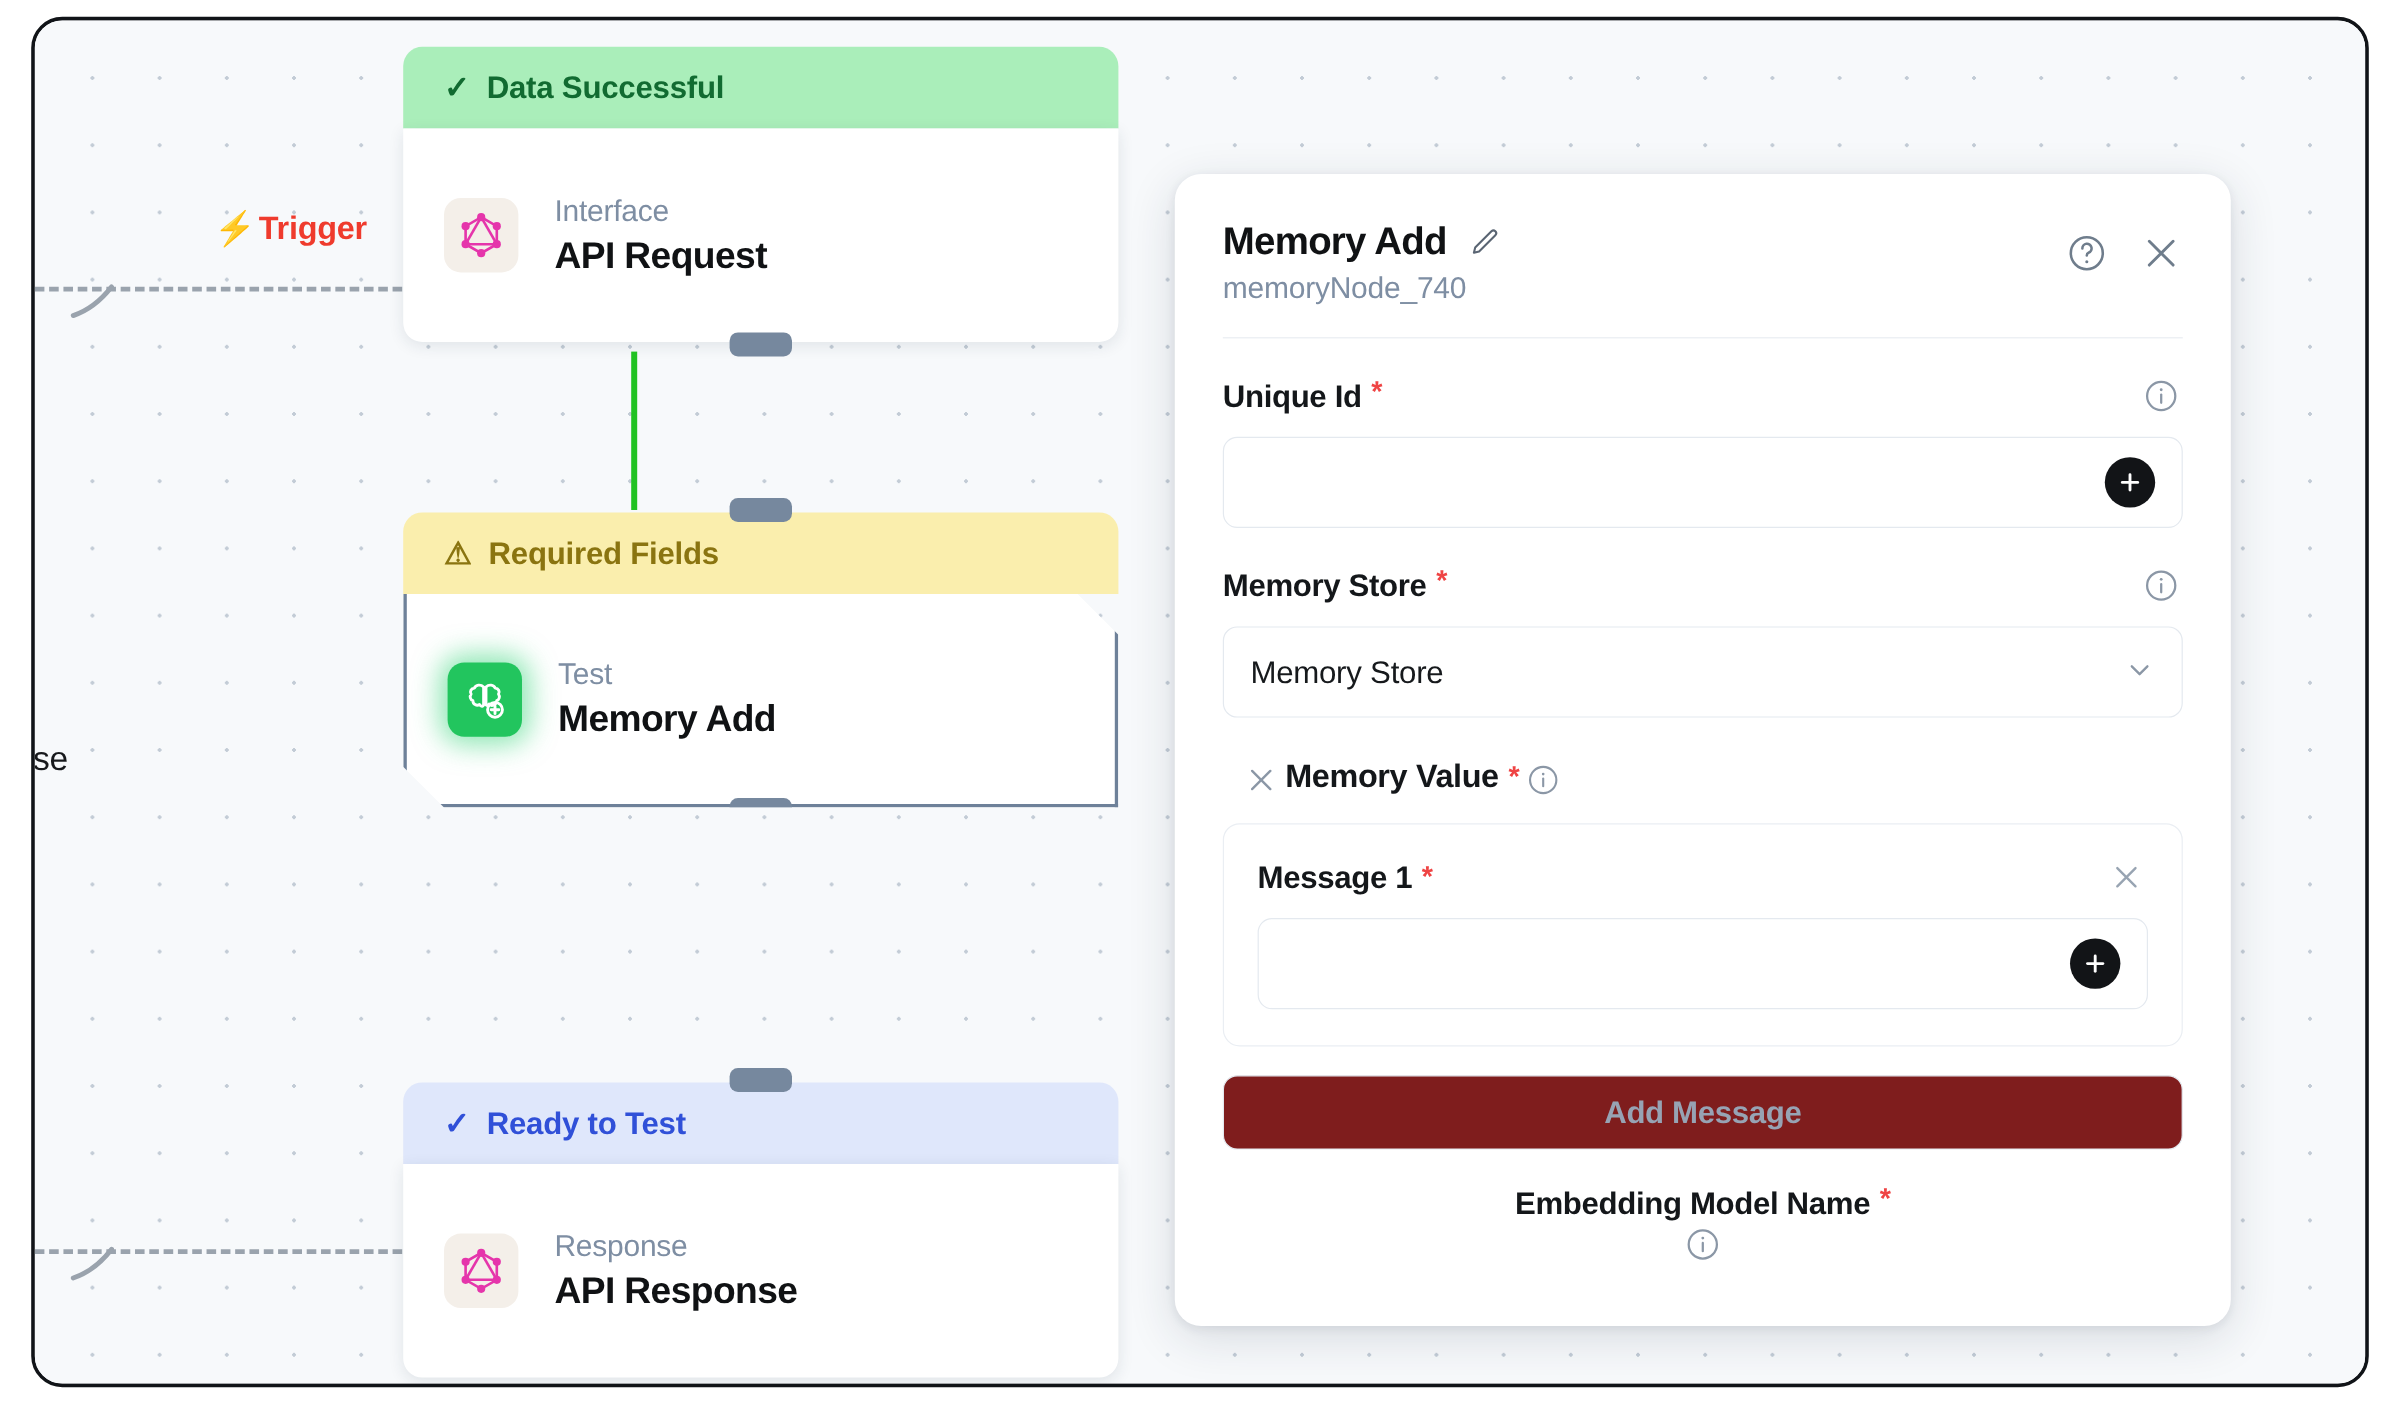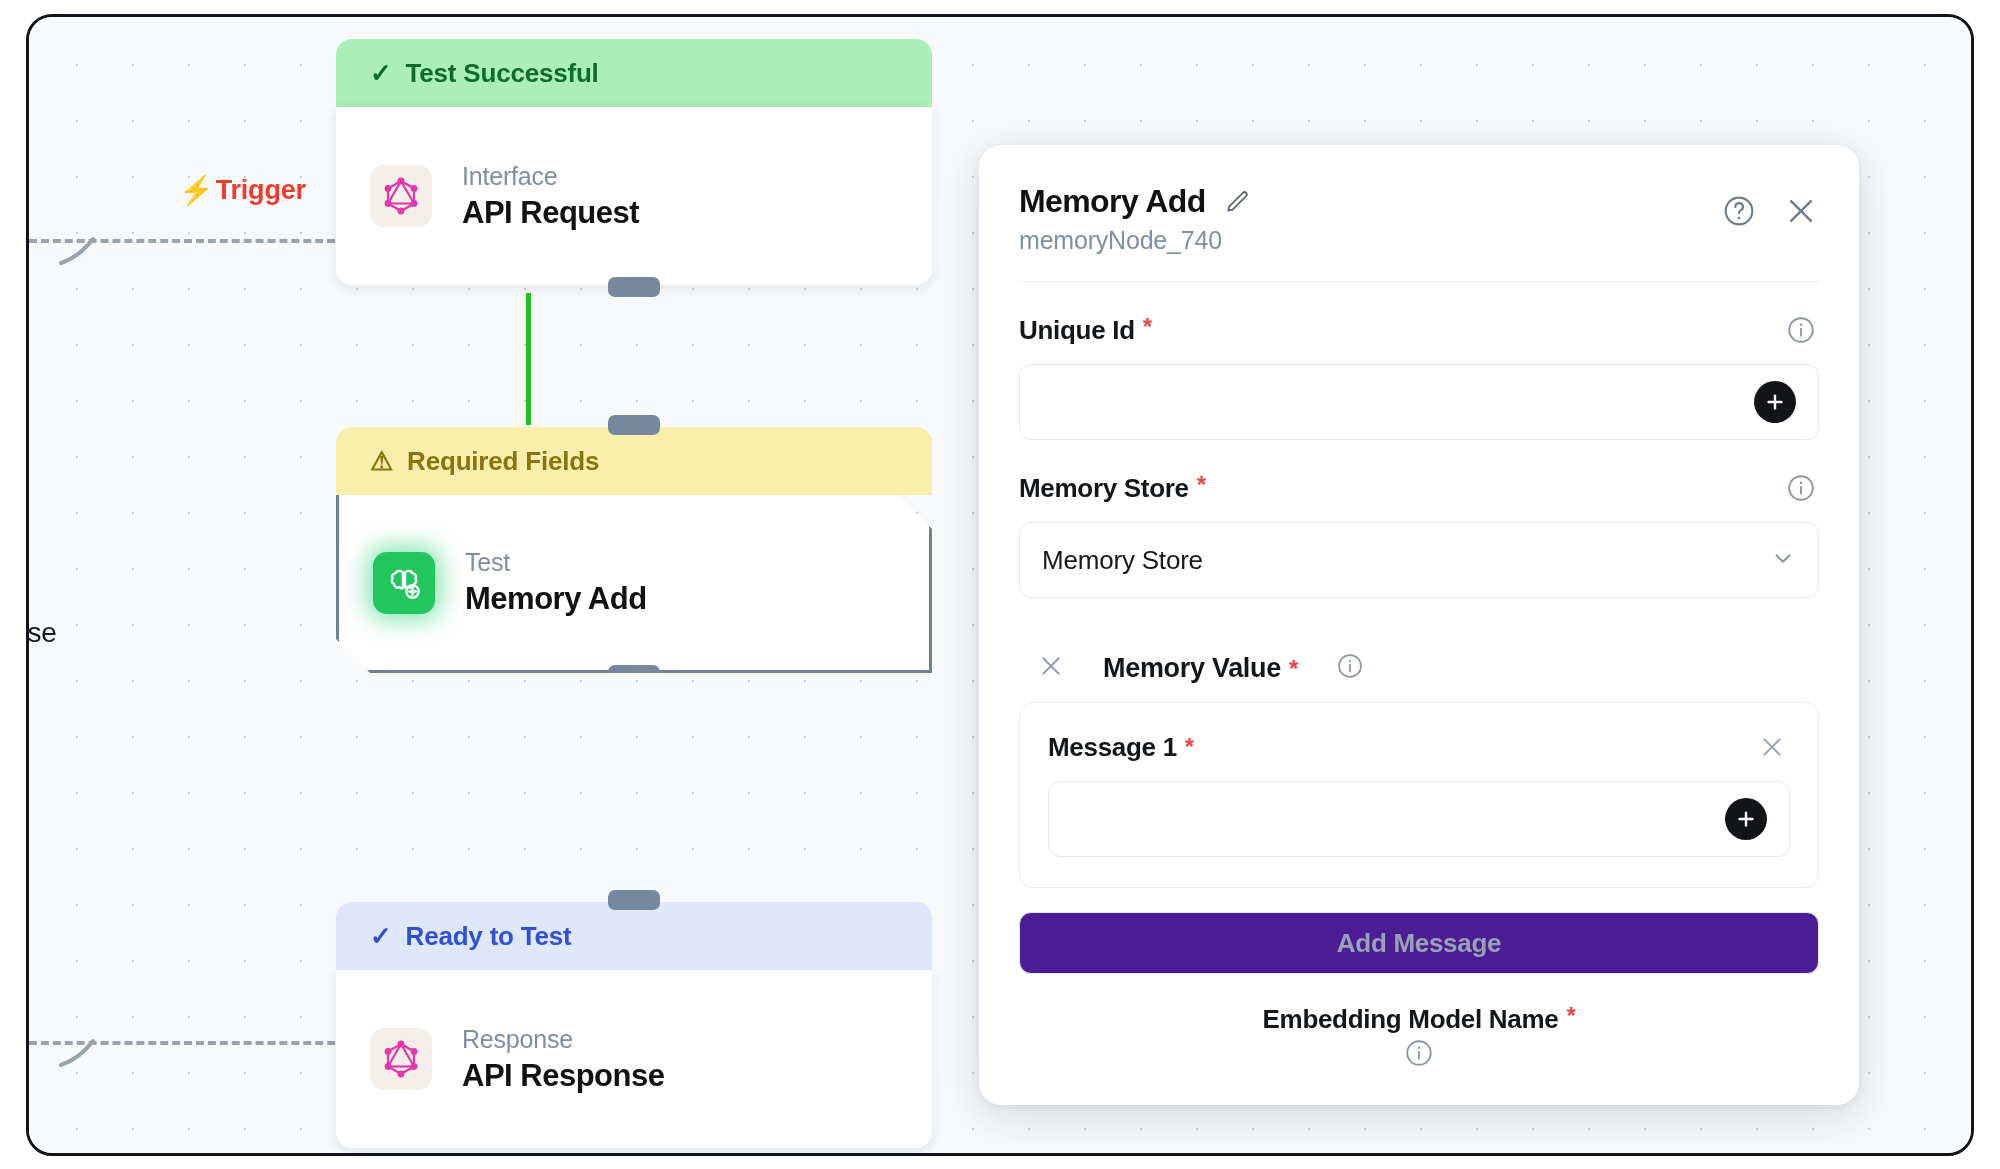--- a/index.html
+++ b/index.html
@@ -292,24 +292,24 @@
     background: #ffffff;
   }
   .select-box .value {
     font-size: 26px;
     color: #16191c;
     letter-spacing: -0.2px;
   }
 
   
   .group-head {
-    margin-top: 50px;
-    display: flex;
-    align-items: flex-end;
-    gap: 34px;
+    margin-top: 34px;
+    display: flex;
+    align-items: flex-start;
+    gap: 2px;
     padding-left: 14px;
   }
   .group-head .group-label {
     font-size: 27px;
     font-weight: 700;
     color: #14171a;
     letter-spacing: -0.3px;
     display: flex;
     align-items: center;
     gap: 8px;
@@ -342,21 +342,21 @@
     border: 1.5px solid #e4e9ef;
     border-radius: 12px;
     display: flex;
     align-items: center;
     justify-content: center;
     font-size: 26px;
     color: #97a3b4;
     font-weight: 700;
     letter-spacing: -0.3px;
     cursor: pointer;
-    background: #4c1d95;
+    background: #7f1d1d;
   }
 
   .clipped-field {
     margin-top: 30px;
     display: flex;
     align-items: center;
     justify-content: space-between;
     flex-direction: column;
   }
 </style>
@@ -382,21 +382,21 @@
       <span>Trigger</span>
     </div>
 
     <div id="response-clip">onse</div>
 
     <div class="edge-green" style="left:497px; top:276px; height:132px; transform:none;"></div>
 
     <div class="node" style="left:307px; top:22px;">
       <div class="node-badge badge-success">
         <span class="badge-glyph">✓</span>
-        <span>Test Successful</span>
+        <span>Data Successful</span>
       </div>
       <div class="node-body">
         <div class="node-icon graphql">
           <svg width="40" height="42" viewBox="0 0 40 42" fill="none">
             <polygon points="20,6 33,13.5 33,28.5 20,36 7,28.5 7,13.5" stroke="#e535ab" stroke-width="2.2" fill="none"></polygon>
             <line x1="20" y1="6" x2="7" y2="28.5" stroke="#e535ab" stroke-width="2.2"></line>
             <line x1="20" y1="6" x2="33" y2="28.5" stroke="#e535ab" stroke-width="2.2"></line>
             <line x1="7" y1="28.5" x2="33" y2="28.5" stroke="#e535ab" stroke-width="2.2"></line>
             <circle cx="20" cy="6" r="3.4" fill="#e535ab"></circle>
             <circle cx="33" cy="13.5" r="3.4" fill="#e535ab"></circle>

